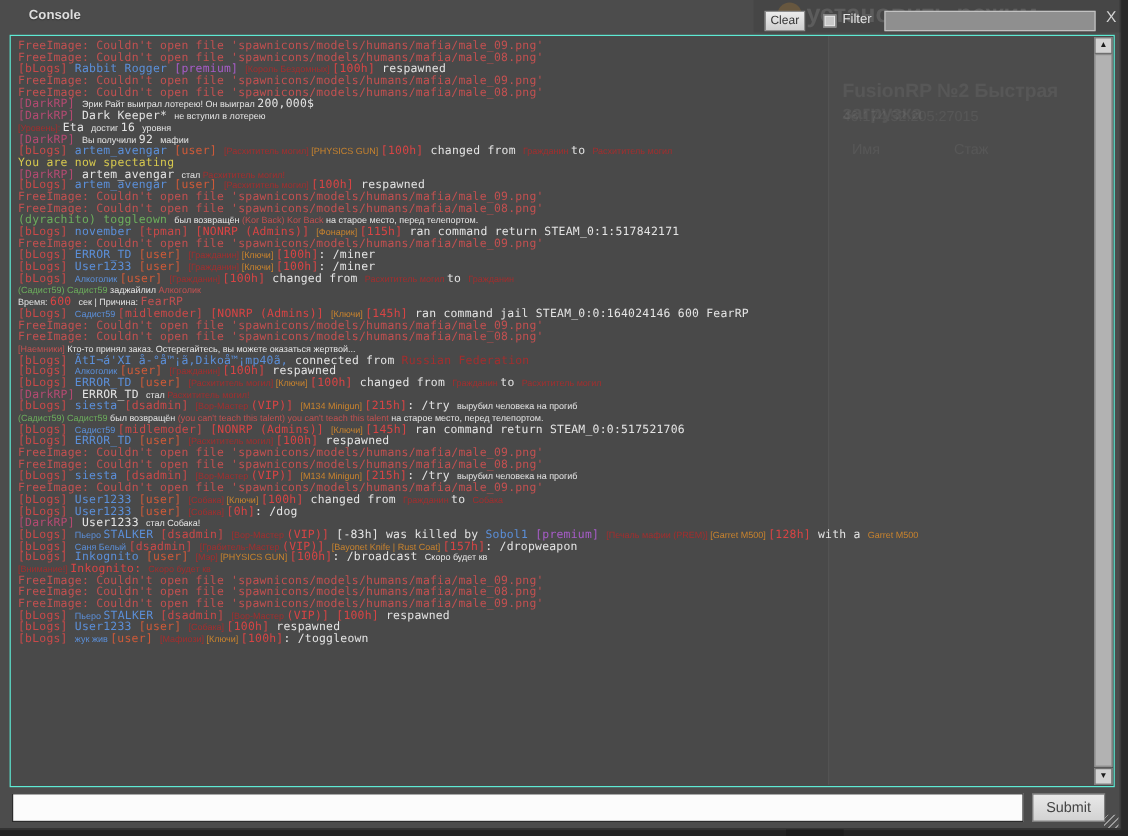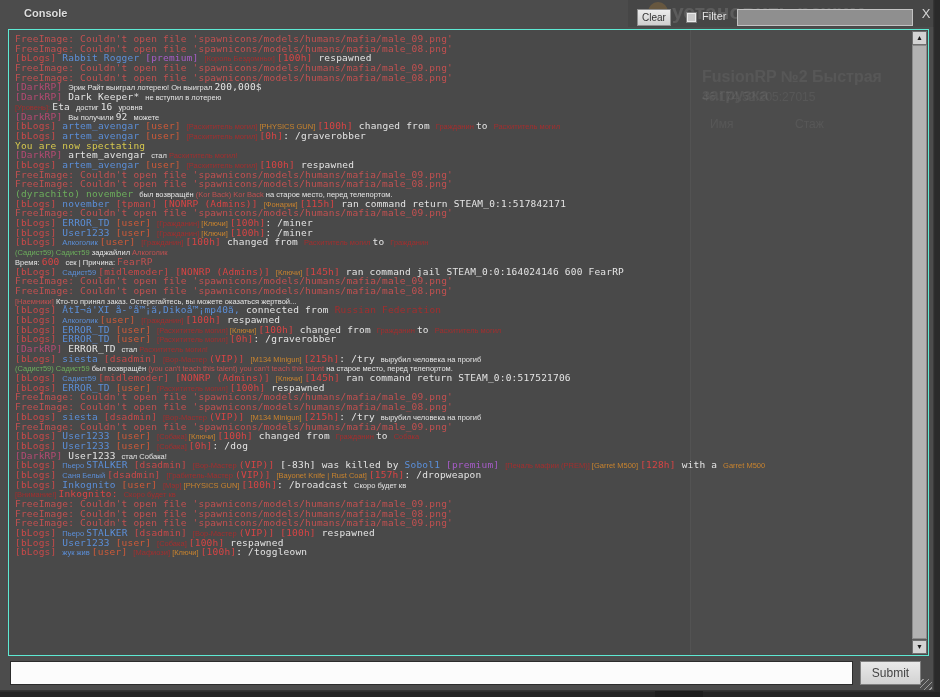--- a/index.html
+++ b/index.html
@@ -106,44 +106,42 @@
   <div class="log-panel">
     <div class="log-lines">
         <div class="line"><span style="color: rgb(194, 80, 80);">FreeImage: Couldn't open file 'spawnicons/models/humans/mafia/male_09.png'</span></div>
         <div class="line"><span style="color: rgb(194, 80, 80);">FreeImage: Couldn't open file 'spawnicons/models/humans/mafia/male_08.png'</span></div>
         <div class="line"><span style="color: rgb(201, 73, 73);">[bLogs] </span><span style="color: rgb(91, 143, 217);">Rabbit Rogger </span><span style="color: rgb(168, 92, 201);">[premium] </span><span class="cy" style="color: rgb(163, 46, 46);">[Король Бездомных] </span><span style="color: rgb(216, 68, 68);">[100h] </span><span style="color: rgb(228, 228, 228);">respawned</span></div>
         <div class="line"><span style="color: rgb(194, 80, 80);">FreeImage: Couldn't open file 'spawnicons/models/humans/mafia/male_09.png'</span></div>
         <div class="line"><span style="color: rgb(194, 80, 80);">FreeImage: Couldn't open file 'spawnicons/models/humans/mafia/male_08.png'</span></div>
         <div class="line"><span style="color: rgb(181, 74, 114);">[DarkRP] </span><span class="cy" style="color: rgb(228, 228, 228);">Эрик Райт выиграл лотерею! Он выиграл </span><span style="color: rgb(228, 228, 228);">200,000$</span></div>
         <div class="line"><span style="color: rgb(181, 74, 114);">[DarkRP] </span><span style="color: rgb(228, 228, 228);">Dark Keeper* </span><span class="cy" style="color: rgb(228, 228, 228);">не вступил в лотерею</span></div>
         <div class="line"><span class="cy" style="color: rgb(163, 46, 46);">[Уровень]: </span><span style="color: rgb(228, 228, 228);">Eta </span><span class="cy" style="color: rgb(228, 228, 228);">достиг </span><span style="color: rgb(228, 228, 228);">16 </span><span class="cy" style="color: rgb(228, 228, 228); text-align: center;">уровня</span></div>
-        <div class="line"><span style="color: rgb(181, 74, 114);">[DarkRP] </span><span class="cy" style="color: rgb(228, 228, 228);">Вы получили </span><span style="color: rgb(228, 228, 228);">92 </span><span class="cy" style="color: rgb(228, 228, 228);">можете</span></div>
+        <div class="line"><span style="color: rgb(181, 74, 114);">[DarkRP] </span><span class="cy" style="color: rgb(228, 228, 228);">Вы получили </span><span style="color: rgb(228, 228, 228);">92 </span><span class="cy" style="color: rgb(228, 228, 228);">мафии</span></div>
         <div class="line"><span style="color: rgb(201, 73, 73);">[bLogs] </span><span style="color: rgb(91, 143, 217);">artem_avengar </span><span style="color: rgb(207, 90, 56);">[user] </span><span class="cy" style="color: rgb(163, 46, 46);">[Расхититель могил] </span><span class="cy" style="color: rgb(200, 131, 46);">[PHYSICS GUN] </span><span style="color: rgb(216, 68, 68);">[100h] </span><span style="color: rgb(228, 228, 228);">changed from </span><span class="cy" style="color: rgb(163, 46, 46);">Гражданин </span><span style="color: rgb(228, 228, 228);">to </span><span class="cy" style="color: rgb(163, 46, 46);">Расхититель могил</span></div>
-        <div class="line"><span style="color: rgb(201, 73, 73);">[bLogs] </span><span style="color: rgb(91, 143, 217);">artem_avengar </span><span style="color: rgb(207, 90, 56);">[user] </span><span class="cy" style="color: rgb(163, 46, 46);">[Расхититель могил] </span><span style="color: rgb(216, 68, 68);">[0h]</span><span style="color: rgb(228, 228, 228);">: /graverobber</span></div>
         <div class="line"><span style="color: rgb(214, 200, 78);">You are now spectating</span></div>
         <div class="line"><span style="color: rgb(181, 74, 114);">[DarkRP] </span><span style="color: rgb(228, 228, 228);">artem_avengar </span><span class="cy" style="color: rgb(228, 228, 228);">стал </span><span class="cy" style="color: rgb(163, 46, 46);">Расхититель могил!</span></div>
         <div class="line"><span style="color: rgb(201, 73, 73);">[bLogs] </span><span style="color: rgb(91, 143, 217);">artem_avengar </span><span style="color: rgb(207, 90, 56);">[user] </span><span class="cy" style="color: rgb(163, 46, 46);">[Расхититель могил] </span><span style="color: rgb(216, 68, 68);">[100h] </span><span style="color: rgb(228, 228, 228);">respawned</span></div>
         <div class="line"><span style="color: rgb(194, 80, 80);">FreeImage: Couldn't open file 'spawnicons/models/humans/mafia/male_09.png'</span></div>
         <div class="line"><span style="color: rgb(194, 80, 80);">FreeImage: Couldn't open file 'spawnicons/models/humans/mafia/male_08.png'</span></div>
-        <div class="line"><span style="color: rgb(108, 174, 92);">(dyrachito) november </span><span class="cy" style="color: rgb(228, 228, 228);">был возвращён </span><span class="cy" style="color: rgb(194, 80, 80);">(Kor Back) Kor Back </span><span class="cy" style="color: rgb(228, 228, 228);">на старое место, перед телепортом.</span></div>
+        <div class="line"><span style="color: rgb(108, 174, 92);">(dyrachito) toggleown </span><span class="cy" style="color: rgb(228, 228, 228);">был возвращён </span><span class="cy" style="color: rgb(194, 80, 80);">(Kor Back) Kor Back </span><span class="cy" style="color: rgb(228, 228, 228);">на старое место, перед телепортом.</span></div>
         <div class="line"><span style="color: rgb(201, 73, 73);">[bLogs] </span><span style="color: rgb(91, 143, 217);">november </span><span style="color: rgb(201, 73, 73);">[tpman] </span><span style="color: rgb(216, 68, 68);">[NONRP (Admins)] </span><span class="cy" style="color: rgb(200, 131, 46);">[Фонарик] </span><span style="color: rgb(216, 68, 68);">[115h] </span><span style="color: rgb(228, 228, 228);">ran command return STEAM_0:1:517842171</span></div>
         <div class="line"><span style="color: rgb(194, 80, 80);">FreeImage: Couldn't open file 'spawnicons/models/humans/mafia/male_09.png'</span></div>
         <div class="line"><span style="color: rgb(201, 73, 73);">[bLogs] </span><span style="color: rgb(91, 143, 217);">ERROR_TD </span><span style="color: rgb(207, 90, 56);">[user] </span><span class="cy" style="color: rgb(163, 46, 46);">[Гражданин] </span><span class="cy" style="color: rgb(200, 131, 46);">[Ключи] </span><span style="color: rgb(216, 68, 68);">[100h]</span><span style="color: rgb(228, 228, 228);">: /miner</span></div>
         <div class="line"><span style="color: rgb(201, 73, 73);">[bLogs] </span><span style="color: rgb(91, 143, 217);">User1233 </span><span style="color: rgb(207, 90, 56);">[user] </span><span class="cy" style="color: rgb(163, 46, 46);">[Гражданин] </span><span class="cy" style="color: rgb(200, 131, 46);">[Ключи] </span><span style="color: rgb(216, 68, 68);">[100h]</span><span style="color: rgb(228, 228, 228);">: /miner</span></div>
         <div class="line"><span style="color: rgb(201, 73, 73);">[bLogs] </span><span class="cy" style="color: rgb(91, 143, 217);">Алкоголик </span><span style="color: rgb(207, 90, 56);">[user] </span><span class="cy" style="color: rgb(163, 46, 46);">[Гражданин] </span><span style="color: rgb(216, 68, 68);">[100h] </span><span style="color: rgb(228, 228, 228);">changed from </span><span class="cy" style="color: rgb(163, 46, 46);">Расхититель могил </span><span style="color: rgb(228, 228, 228);">to </span><span class="cy" style="color: rgb(163, 46, 46);">Гражданин</span></div>
         <div class="line"><span class="cy" style="color: rgb(108, 174, 92);">(Садист59) Садист59 </span><span class="cy" style="color: rgb(228, 228, 228);">заджайлил </span><span class="cy" style="color: rgb(194, 80, 80);">Алкоголик</span></div>
         <div class="line"><span class="cy" style="color: rgb(228, 228, 228);">Время: </span><span style="color: rgb(216, 68, 68);">600 </span><span class="cy" style="color: rgb(228, 228, 228);">сек | Причина: </span><span style="color: rgb(194, 80, 80);">FearRP</span></div>
         <div class="line"><span style="color: rgb(201, 73, 73);">[bLogs] </span><span class="cy" style="color: rgb(91, 143, 217);">Садист59 </span><span style="color: rgb(201, 73, 73);">[midlemoder] </span><span style="color: rgb(216, 68, 68);">[NONRP (Admins)] </span><span class="cy" style="color: rgb(200, 131, 46);">[Ключи] </span><span style="color: rgb(216, 68, 68);">[145h] </span><span style="color: rgb(228, 228, 228);">ran command jail STEAM_0:0:164024146 600 FearRP</span></div>
         <div class="line"><span style="color: rgb(194, 80, 80);">FreeImage: Couldn't open file 'spawnicons/models/humans/mafia/male_09.png'</span></div>
         <div class="line"><span style="color: rgb(194, 80, 80);">FreeImage: Couldn't open file 'spawnicons/models/humans/mafia/male_08.png'</span></div>
         <div class="line"><span class="cy" style="color: rgb(194, 80, 80);">[Наемники] </span><span class="cy" style="color: rgb(228, 228, 228);">Кто-то принял заказ. Остерегайтесь, вы можете оказаться жертвой...</span></div>
         <div class="line"><span style="color: rgb(201, 73, 73);">[bLogs] </span><span style="color: rgb(91, 143, 217);">ÃtI¬á'XI å-°å™¡ã‚Dikoå™¡mp40ã‚ </span><span style="color: rgb(228, 228, 228);">connected from </span><span style="color: rgb(163, 46, 46);">Russian Federation</span></div>
         <div class="line"><span style="color: rgb(201, 73, 73);">[bLogs] </span><span class="cy" style="color: rgb(91, 143, 217);">Алкоголик </span><span style="color: rgb(207, 90, 56);">[user] </span><span class="cy" style="color: rgb(163, 46, 46);">[Гражданин] </span><span style="color: rgb(216, 68, 68);">[100h] </span><span style="color: rgb(228, 228, 228);">respawned</span></div>
         <div class="line"><span style="color: rgb(201, 73, 73);">[bLogs] </span><span style="color: rgb(91, 143, 217);">ERROR_TD </span><span style="color: rgb(207, 90, 56);">[user] </span><span class="cy" style="color: rgb(163, 46, 46);">[Расхититель могил] </span><span class="cy" style="color: rgb(200, 131, 46);">[Ключи] </span><span style="color: rgb(216, 68, 68);">[100h] </span><span style="color: rgb(228, 228, 228);">changed from </span><span class="cy" style="color: rgb(163, 46, 46);">Гражданин </span><span style="color: rgb(228, 228, 228);">to </span><span class="cy" style="color: rgb(163, 46, 46);">Расхититель могил</span></div>
-        <div class="line"><span style="color: rgb(201, 73, 73);">[bLogs] </span><span style="color: rgb(91, 143, 217);">ERROR_TD </span><span style="color: rgb(207, 90, 56);">[user] </span><span class="cy" style="color: rgb(163, 46, 46);">[Расхититель могил] </span><span style="color: rgb(216, 68, 68);">[0h]</span><span style="color: rgb(228, 228, 228);">: /graverobber</span></div>
         <div class="line"><span style="color: rgb(181, 74, 114);">[DarkRP] </span><span style="color: rgb(228, 228, 228);">ERROR_TD </span><span class="cy" style="color: rgb(228, 228, 228);">стал </span><span class="cy" style="color: rgb(163, 46, 46);">Расхититель могил!</span></div>
         <div class="line"><span style="color: rgb(201, 73, 73);">[bLogs] </span><span style="color: rgb(91, 143, 217);">siesta </span><span style="color: rgb(201, 73, 73);">[dsadmin] </span><span class="cy" style="color: rgb(163, 46, 46);">[Вор-Мастер </span><span style="color: rgb(216, 68, 68);">(VIP)] </span><span class="cy" style="color: rgb(200, 131, 46);">[M134 Minigun] </span><span style="color: rgb(216, 68, 68);">[215h]</span><span style="color: rgb(228, 228, 228);">: /try </span><span class="cy" style="color: rgb(228, 228, 228);">вырубил человека на прогиб</span></div>
         <div class="line"><span class="cy" style="color: rgb(108, 174, 92);">(Садист59) Садист59 </span><span class="cy" style="color: rgb(228, 228, 228);">был возвращён </span><span class="cy" style="color: rgb(194, 80, 80);">(you can't teach this talent) you can't teach this talent </span><span class="cy" style="color: rgb(228, 228, 228);">на старое место, перед телепортом.</span></div>
         <div class="line"><span style="color: rgb(201, 73, 73);">[bLogs] </span><span class="cy" style="color: rgb(91, 143, 217);">Садист59 </span><span style="color: rgb(201, 73, 73);">[midlemoder] </span><span style="color: rgb(216, 68, 68);">[NONRP (Admins)] </span><span class="cy" style="color: rgb(200, 131, 46);">[Ключи] </span><span style="color: rgb(216, 68, 68);">[145h] </span><span style="color: rgb(228, 228, 228);">ran command return STEAM_0:0:517521706</span></div>
         <div class="line"><span style="color: rgb(201, 73, 73);">[bLogs] </span><span style="color: rgb(91, 143, 217);">ERROR_TD </span><span style="color: rgb(207, 90, 56);">[user] </span><span class="cy" style="color: rgb(163, 46, 46);">[Расхититель могил] </span><span style="color: rgb(216, 68, 68);">[100h] </span><span style="color: rgb(228, 228, 228);">respawned</span></div>
         <div class="line"><span style="color: rgb(194, 80, 80);">FreeImage: Couldn't open file 'spawnicons/models/humans/mafia/male_09.png'</span></div>
         <div class="line"><span style="color: rgb(194, 80, 80);">FreeImage: Couldn't open file 'spawnicons/models/humans/mafia/male_08.png'</span></div>
         <div class="line"><span style="color: rgb(201, 73, 73);">[bLogs] </span><span style="color: rgb(91, 143, 217);">siesta </span><span style="color: rgb(201, 73, 73);">[dsadmin] </span><span class="cy" style="color: rgb(163, 46, 46);">[Вор-Мастер </span><span style="color: rgb(216, 68, 68);">(VIP)] </span><span class="cy" style="color: rgb(200, 131, 46);">[M134 Minigun] </span><span style="color: rgb(216, 68, 68);">[215h]</span><span style="color: rgb(228, 228, 228);">: /try </span><span class="cy" style="color: rgb(228, 228, 228);">вырубил человека на прогиб</span></div>
         <div class="line"><span style="color: rgb(194, 80, 80);">FreeImage: Couldn't open file 'spawnicons/models/humans/mafia/male_09.png'</span></div>
         <div class="line"><span style="color: rgb(201, 73, 73);">[bLogs] </span><span style="color: rgb(91, 143, 217);">User1233 </span><span style="color: rgb(207, 90, 56);">[user] </span><span class="cy" style="color: rgb(163, 46, 46);">[Собака] </span><span class="cy" style="color: rgb(200, 131, 46);">[Ключи] </span><span style="color: rgb(216, 68, 68);">[100h] </span><span style="color: rgb(228, 228, 228);">changed from </span><span class="cy" style="color: rgb(163, 46, 46);">Гражданин </span><span style="color: rgb(228, 228, 228);">to </span><span class="cy" style="color: rgb(163, 46, 46);">Собака</span></div>

